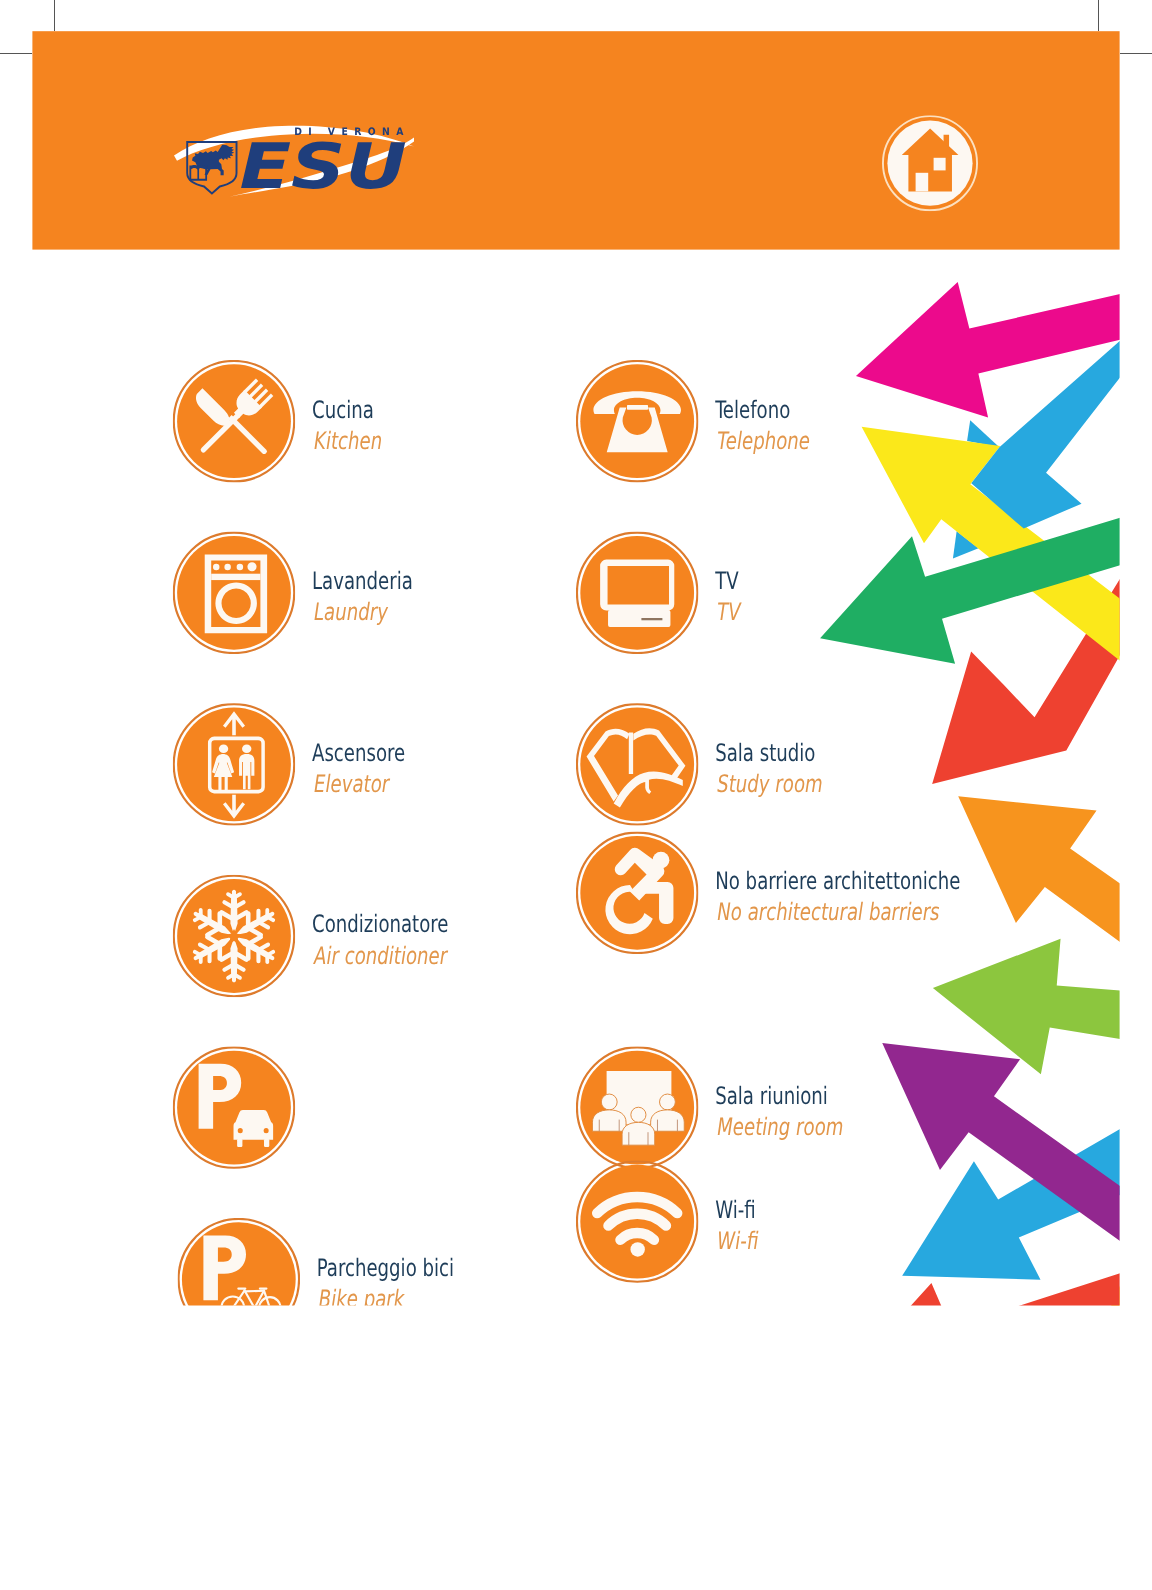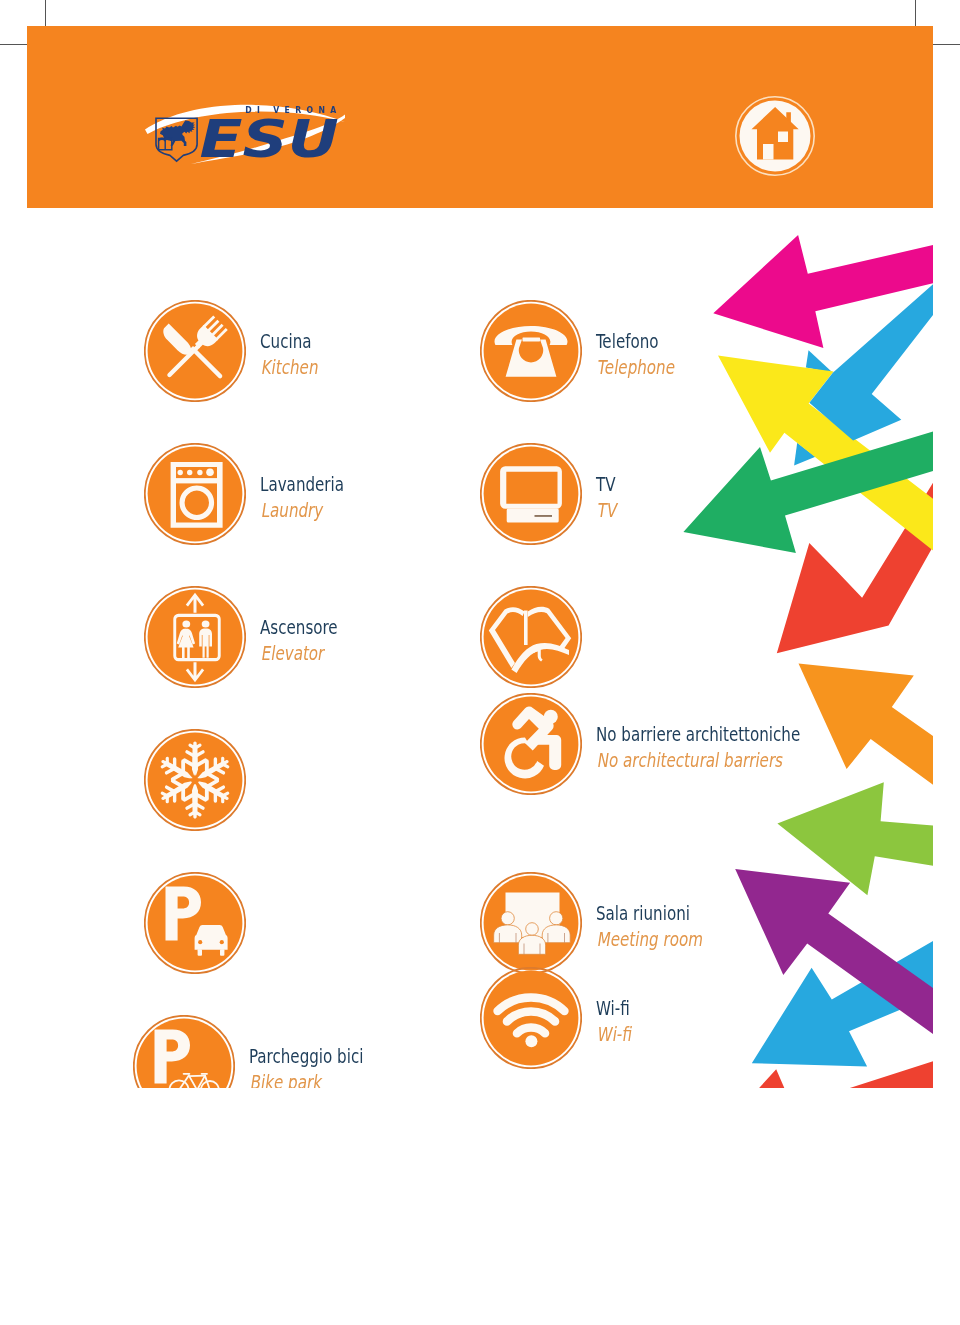--- a/index.html
+++ b/index.html
@@ -192,20 +192,24 @@
           <circle cx="51" cy="51" r="50.2" fill="none" stroke="#DD7B2D" stroke-width="1.8"></circle>
           <circle cx="51" cy="51" r="47.4" fill="#F5841F"></circle>
           <g fill="#FDF8F2">
  <path d="M44.6 25.5 c-6.8 -4.8 -13.2 -5.6 -20.0 -2.0 l-15.8 21.0 l22.6 37.5 l3.6 -5.0 l-20.0 -33.0 l12.4 -16.6 c5.2 -2.4 10.2 -1.4 15.2 2.6 z"></path>
  <path d="M47.8 25.5 c7.2 -5.0 14.6 -6.2 21.4 -2.8 l22.0 29.5 l-9.0 13.0 l-4.2 -2.6 l7.6 -10.6 l-18.8 -24.8 c-5.2 -2.4 -11.6 -1.2 -19.0 3.8 z"></path>
  <path d="M44.0 24.5 l3.6 0 l0 34.5 l-3.6 0 z"></path>
  <path d="M31.4 83.5 c7.6 -14.0 15.8 -22.6 25.0 -25.4 c10.8 -3.2 21.8 0.4 32.6 6.0 l0 5.0 c-10.4 -5.0 -20.4 -7.8 -29.0 -5.2 c-8.4 2.6 -16.2 10.4 -23.4 23.0 z"></path>
  <path d="M53.6 64.0 c2.4 -1.4 4.8 -2.3 7.2 -2.6 l0 8.8 c0.1 1.4 0.8 2.6 1.9 3.3 l-1.6 2.1 c-2.0 -1.2 -3.2 -3.1 -3.4 -5.4 l0 -4.6 c-1.3 0.2 -2.6 0.7 -3.9 1.3 z"></path>
 </g>
         </svg>
+    <div class="lbl">
+      <div class="it">Sala studio</div>
+      <div class="en">Study room</div>
+    </div>
   </div>
   <div class="cell" style="left:144px;top:729px">
     <svg class="ico" viewBox="0 0 102 102">
           <circle cx="51" cy="51" r="50.2" fill="none" stroke="#DD7B2D" stroke-width="1.8"></circle>
           <circle cx="51" cy="51" r="47.4" fill="#F5841F"></circle>
           <g fill="#FDF8F2">
             <g transform="rotate(0 51 51)">
               <path d="M51 15.5 c1.4 0 2.4 1.1 2.4 2.5 l0.6 22.5 l-3.0 9.0 l-3.0 -9.0 l0.6 -22.5 c0 -1.4 1.0 -2.5 2.4 -2.5 z"></path>
               <path d="M51 12.4 c0.9 0 1.7 0.8 1.7 1.8 l0 2.0 l2.5 -1.5 a1.6 1.6 0 0 1 1.7 2.7 l-4.2 2.5 l-0.6 2.4 l-2.2 0 l-0.6 -2.4 l-4.2 -2.5 a1.6 1.6 0 0 1 1.7 -2.7 l2.5 1.5 l0 -2.0 c0 -1.0 0.8 -1.8 1.7 -1.8 z"></path>
               <path d="M51 23.3 l1.3 1.5 l5.8 -3.4 a1.7 1.7 0 0 1 1.8 2.9 l-6.9 4.0 l-2.0 2.0 l-2.0 -2.0 l-6.9 -4.0 a1.7 1.7 0 0 1 1.8 -2.9 l5.8 3.4 z"></path>
@@ -237,20 +241,24 @@
             </g>
             <g transform="rotate(300 51 51)">
               <path d="M51 15.5 c1.4 0 2.4 1.1 2.4 2.5 l0.6 22.5 l-3.0 9.0 l-3.0 -9.0 l0.6 -22.5 c0 -1.4 1.0 -2.5 2.4 -2.5 z"></path>
               <path d="M51 12.4 c0.9 0 1.7 0.8 1.7 1.8 l0 2.0 l2.5 -1.5 a1.6 1.6 0 0 1 1.7 2.7 l-4.2 2.5 l-0.6 2.4 l-2.2 0 l-0.6 -2.4 l-4.2 -2.5 a1.6 1.6 0 0 1 1.7 -2.7 l2.5 1.5 l0 -2.0 c0 -1.0 0.8 -1.8 1.7 -1.8 z"></path>
               <path d="M51 23.3 l1.3 1.5 l5.8 -3.4 a1.7 1.7 0 0 1 1.8 2.9 l-6.9 4.0 l-2.0 2.0 l-2.0 -2.0 l-6.9 -4.0 a1.7 1.7 0 0 1 1.8 -2.9 l5.8 3.4 z"></path>
               <path d="M51 32.6 l1.5 1.7 l7.8 -4.6 a1.9 1.9 0 0 1 2.0 3.3 l-9.1 5.3 l-2.2 2.3 l-2.2 -2.3 l-9.1 -5.3 a1.9 1.9 0 0 1 2.0 -3.3 l7.8 4.6 z"></path>
             </g>
           </g>
           <path d="M51 45.2 l2.1 3.8 l4.2 0.9 l-3.1 3.0 l0.5 4.3 l-3.7 -2.1 l-3.7 2.1 l0.5 -4.3 l-3.1 -3.0 l4.2 -0.9 z" fill="#F5841F"></path>
         </svg>
+    <div class="lbl">
+      <div class="it">Condizionatore</div>
+      <div class="en">Air conditioner</div>
+    </div>
   </div>
   <div class="cell" style="left:480px;top:693px">
     <svg class="ico" viewBox="0 0 102 102">
           <circle cx="51" cy="51" r="50.2" fill="none" stroke="#DD7B2D" stroke-width="1.8"></circle>
           <circle cx="51" cy="51" r="47.4" fill="#F5841F"></circle>
           <g fill="#FDF8F2">
  <circle cx="70.8" cy="23.8" r="7.0"></circle>
  <path d="M52.8 15.0 a5.4 5.4 0 0 0 -7.7 0.3 l-11.7 13.0 a5.0 5.0 0 0 0 7.4 6.7 l8.2 -9.1 l9.8 9.8 l-13.9 14.3 l7.8 7.4 l19.4 -20.6 a5.8 5.8 0 0 0 -0.1 -8.0 z"></path>
  <path d="M58.5 42.0 l17.8 0 a4.9 4.9 0 0 1 4.9 4.9 l0 25.2 a4.9 4.9 0 0 1 -4.9 4.9 l-2.2 0 a4.9 4.9 0 0 1 -4.9 -4.9 l0 -20.3 l-16.4 0 z"></path>
  <path d="M45.0 44.5 a20.5 20.5 0 1 0 19.0 28.2 l-6.9 -4.8 a13.3 13.3 0 1 1 -8.2 -17.0 z"></path>
@@ -300,21 +308,21 @@
   <path d="M44.0 71.5 l0 10.8"></path>
               <path d="M60.0 71.5 l0 10.8"></path>
  </g>
 </g>
         </svg>
     <div class="lbl">
       <div class="it">Sala riunioni</div>
       <div class="en">Meeting room</div>
     </div>
   </div>
-  <div class="cell" style="left:133px;top:1015px">
+  <div class="cell" style="left:148px;top:1015px">
     <svg class="ico" viewBox="0 0 102 102">
           <circle cx="51" cy="51" r="50.2" fill="none" stroke="#DD7B2D" stroke-width="1.8"></circle>
           <circle cx="51" cy="51" r="47.4" fill="#F5841F"></circle>
           <g>
             <path d="M21.5 14.5 l18.2 0 c10.6 0 17.3 6.2 17.3 15.8 c0 9.9 -7.0 16.1 -18.2 16.1 l-5.2 0 l0 22.2 l-12.1 0 z M33.6 24.6 l0 11.8 l4.6 0 c4.4 0 6.9 -2.1 6.9 -6.0 c0 -3.8 -2.5 -5.8 -6.9 -5.8 z" fill="#FDF8F2"></path>
  <g fill="none" stroke="#FDF8F2" stroke-width="1.8" stroke-linecap="round">
   <circle cx="46.0" cy="75.0" r="9.6"></circle>
   <circle cx="76.9" cy="75.0" r="9.0"></circle>
   <path d="M46.0 75.0 l9.8 -14.6"></path>
   <path d="M56.0 61.2 l16.0 -0.6"></path>

